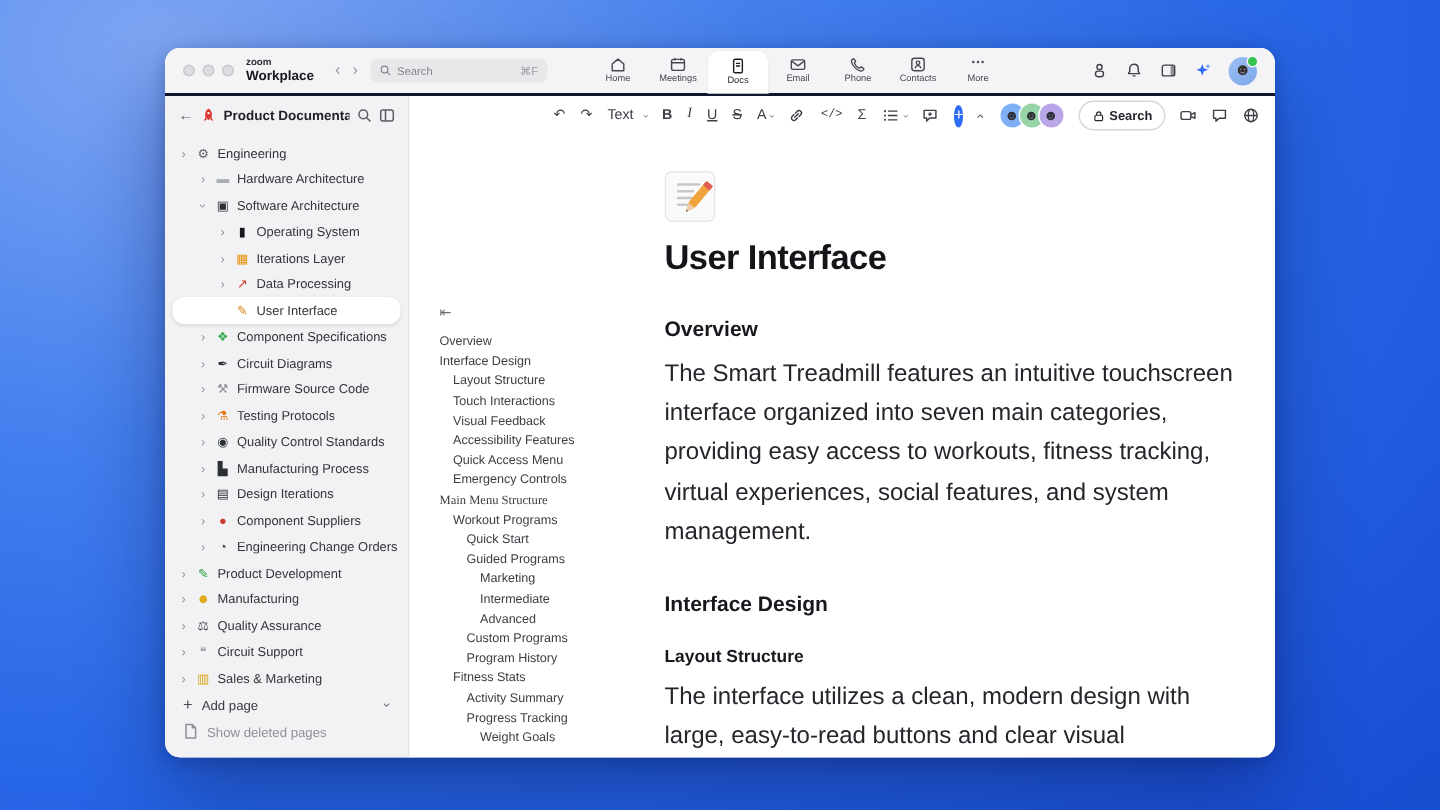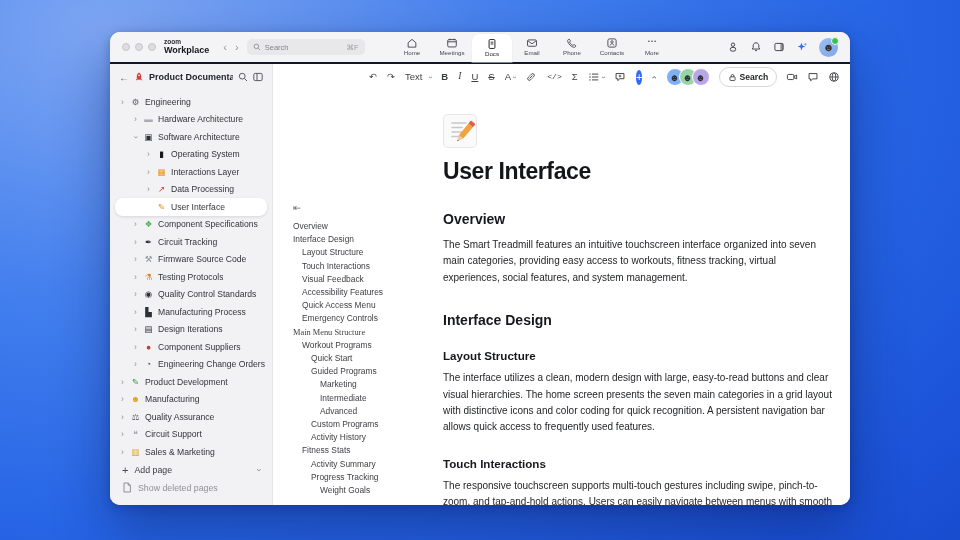--- a/index.html
+++ b/index.html
@@ -80,21 +80,21 @@
 
   
   .doc{margin-left:170px;width:392px;padding-top:24px;}
   .docicon{width:34px;height:34px;border-radius:5px;background:#fafafa;box-shadow:inset 0 0 0 1px #e7e7ea;display:block;}
   .doctitle{font-size:23px;font-weight:700;letter-spacing:-.4px;color:#141519;margin:10px 0 0 0;}
   .meta{display:flex;align-items:center;gap:5px;margin-top:8px;font-size:8.4px;color:#5f6067;}
   .meta .mav{width:11px;height:11px;border-radius:50%;background:#cb7e55;display:flex;align-items:center;justify-content:center;font-size:7px;color:#55301d;}
   .meta .upd{display:flex;align-items:center;gap:3px;color:#8e8f96;margin-left:9px;}
   .docbody h2{font-size:14px;font-weight:700;color:#17181d;margin:26px 0 10px 0;}
   .docbody h3{font-size:11.6px;font-weight:700;color:#17181d;margin:21px 0 8px 0;}
-  .docbody p{font-size:10px;line-height:1.64;color:#25262b;margin:0 0 4px 0;}
+  .docbody p{font-size:16px;line-height:1.64;color:#25262b;margin:0 0 4px 0;}
 </style>
 </head>
 <body>
 
 <div class="window">
 
   <div class="titlebar">
     <div class="lights">
       <span class="light"></span>
       <span class="light"></span>
@@ -255,41 +255,41 @@
             <span class="tlabel">Software Architecture</span>
           </div>
           <div class="trow" style="padding-left: 30px;">
             <span class="chev">›</span>
             <span class="ticon" style="color: rgb(23, 24, 28);">▮</span>
             <span class="tlabel">Operating System</span>
           </div>
           <div class="trow" style="padding-left: 30px;">
             <span class="chev">›</span>
             <span class="ticon" style="color: rgb(232, 147, 12);">▦</span>
-            <span class="tlabel">Interactions Layer</span>
+            <span class="tlabel">Iterations Layer</span>
           </div>
           <div class="trow" style="padding-left: 30px;">
             <span class="chev">›</span>
             <span class="ticon" style="color: rgb(210, 59, 46);">↗</span>
             <span class="tlabel">Data Processing</span>
           </div>
           <div class="trow sel" style="padding-left: 30px;">
             <span class="chev"></span>
             <span class="ticon" style="color: rgb(217, 143, 31);">✎</span>
             <span class="tlabel">User Interface</span>
           </div>
           <div class="trow" style="padding-left: 17px;">
             <span class="chev">›</span>
             <span class="ticon" style="color: rgb(63, 174, 82);">❖</span>
             <span class="tlabel">Component Specifications</span>
           </div>
           <div class="trow" style="padding-left: 17px;">
             <span class="chev">›</span>
             <span class="ticon" style="color: rgb(43, 47, 54);">✒</span>
-            <span class="tlabel">Circuit Tracking</span>
+            <span class="tlabel">Circuit Diagrams</span>
           </div>
           <div class="trow" style="padding-left: 17px;">
             <span class="chev">›</span>
             <span class="ticon" style="color: rgb(139, 144, 151);">⚒</span>
             <span class="tlabel">Firmware Source Code</span>
           </div>
           <div class="trow" style="padding-left: 17px;">
             <span class="chev">›</span>
             <span class="ticon" style="color: rgb(224, 123, 22);">⚗</span>
             <span class="tlabel">Testing Protocols</span>
@@ -449,21 +449,21 @@
             <div class="oitem" style="padding-left: 9px;">Quick Access Menu</div>
             <div class="oitem" style="padding-left: 9px;">Emergency Controls</div>
             <div class="oitem" style="padding-left: 0px; font-family: Liberation Serif, serif;">Main Menu Structure</div>
             <div class="oitem" style="padding-left: 9px;">Workout Programs</div>
             <div class="oitem" style="padding-left: 18px;">Quick Start</div>
             <div class="oitem" style="padding-left: 18px;">Guided Programs</div>
             <div class="oitem" style="padding-left: 27px;">Marketing</div>
             <div class="oitem" style="padding-left: 27px;">Intermediate</div>
             <div class="oitem" style="padding-left: 27px;">Advanced</div>
             <div class="oitem" style="padding-left: 18px;">Custom Programs</div>
-            <div class="oitem" style="padding-left: 18px;">Activity History</div>
+            <div class="oitem" style="padding-left: 18px;">Program History</div>
             <div class="oitem" style="padding-left: 9px;">Fitness Stats</div>
             <div class="oitem" style="padding-left: 18px;">Activity Summary</div>
             <div class="oitem" style="padding-left: 18px;">Progress Tracking</div>
             <div class="oitem" style="padding-left: 27px;">Weight Goals</div>
           </div>
       </div>
 
       <div class="doc">
         <span class="docicon">
           <svg viewBox="0 0 34 34" width="34" height="34">

